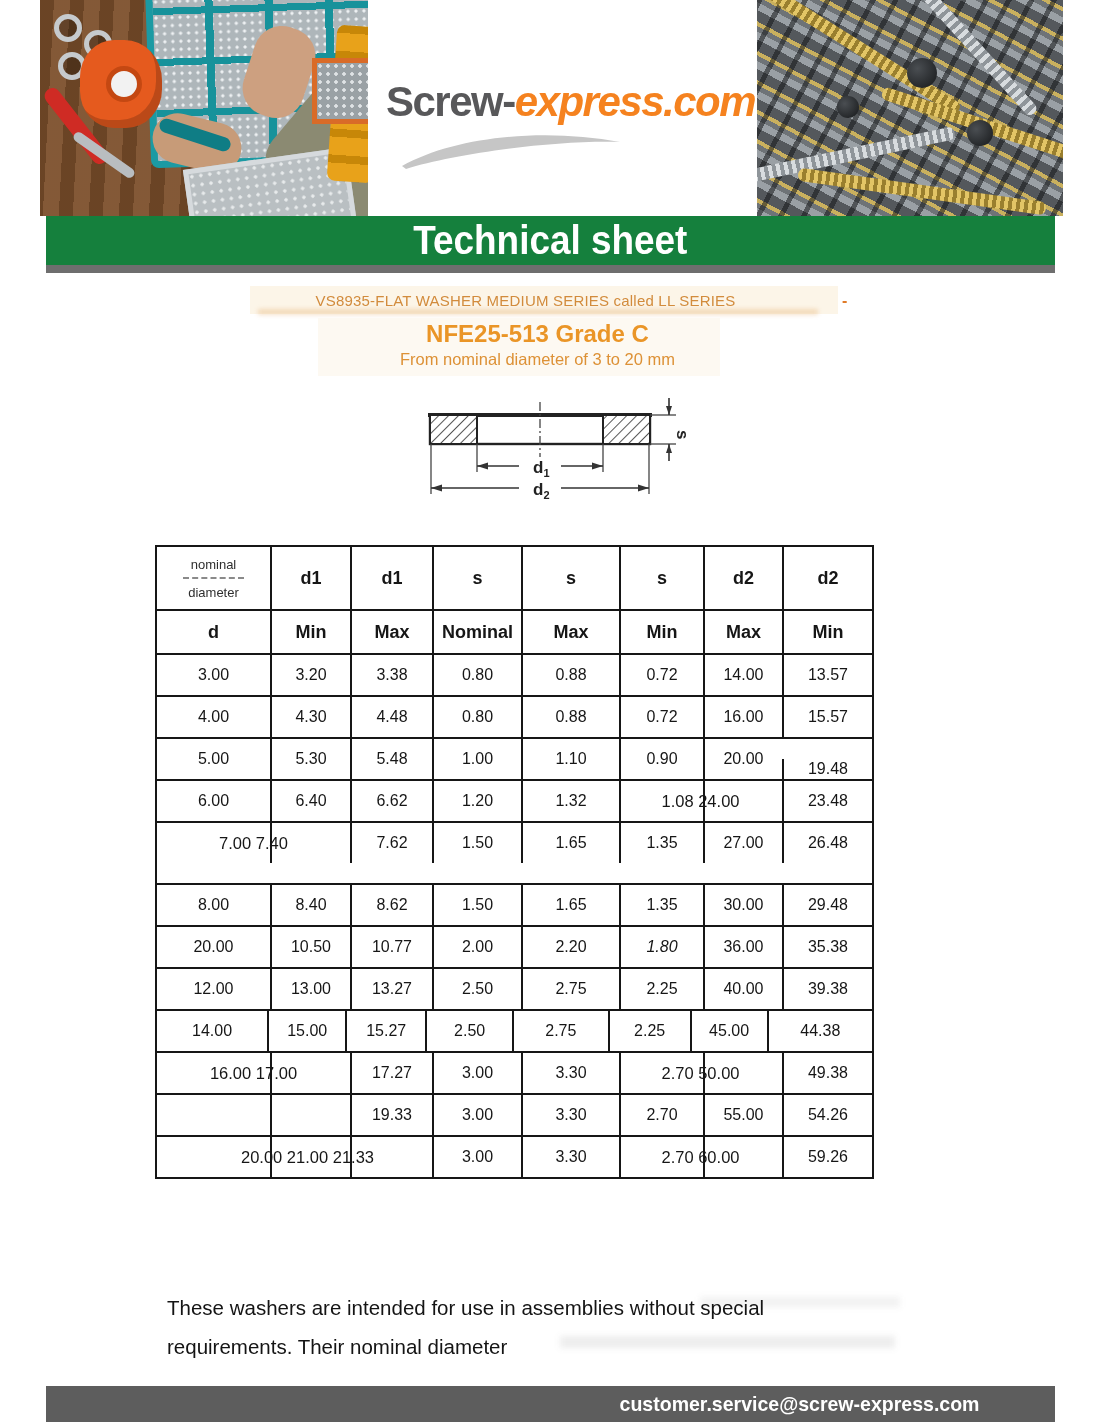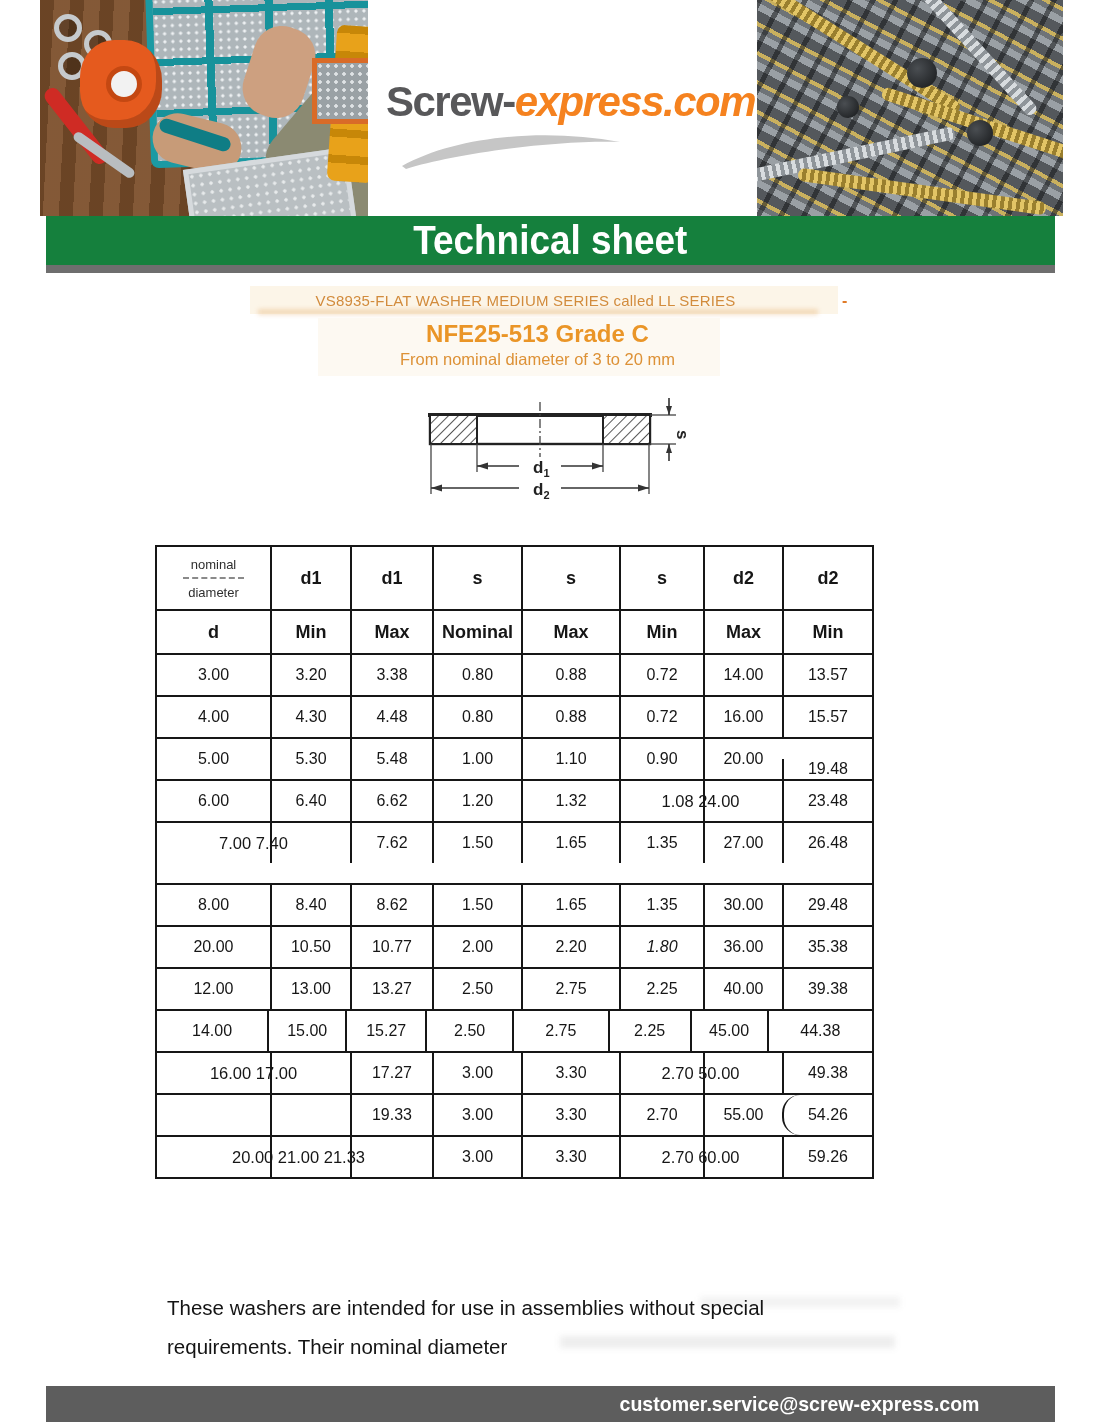--- a/index.html
+++ b/index.html
@@ -314,32 +314,32 @@
         <div class="merge" style="left: 462px; width: 163px;">2.70 50.00</div>
       </div>
       <div class="trow" style="height: 42px;">
         <div class="tcell c0" style="width: 113px;"></div>
         <div class="tcell c1" style="width: 80px;"></div>
         <div class="tcell c2" style="width: 82px;">19.33</div>
         <div class="tcell c3" style="width: 89px;">3.00</div>
         <div class="tcell c4" style="width: 98px;">3.30</div>
         <div class="tcell c5" style="width: 84px;">2.70</div>
         <div class="tcell c6" style="width: 79px;">55.00</div>
-        <div class="tcell c7" style="width: 90px; border-radius: 18px;">54.26</div>
+        <div class="tcell c7" style="width: 90px;">54.26</div>
       </div>
       <div class="trow" style="height: 42px;">
         <div class="tcell c0" style="width: 113px;"></div>
         <div class="tcell c1" style="width: 80px;"></div>
         <div class="tcell c2" style="width: 82px;"></div>
         <div class="tcell c3" style="width: 89px;">3.00</div>
         <div class="tcell c4" style="width: 98px;">3.30</div>
         <div class="tcell c5" style="width: 84px;"></div>
         <div class="tcell c6" style="width: 79px;"></div>
         <div class="tcell c7" style="width: 90px;">59.26</div>
-        <div class="merge" style="left: 4px; width: 275px;">20.00 21.00 21.33</div>
+        <div class="merge" style="left: 13px; width: 275px;">20.00 21.00 21.33</div>
         <div class="merge" style="left: 462px; width: 163px;">2.70 60.00</div>
       </div>
     </div>
 
   <div class="abs note">
     <div>These washers are intended for use in assemblies without special</div>
     <div>requirements. Their nominal diameter</div>
   </div>
   <div class="abs note-ghost1"></div>
   <div class="abs note-ghost2"></div>

